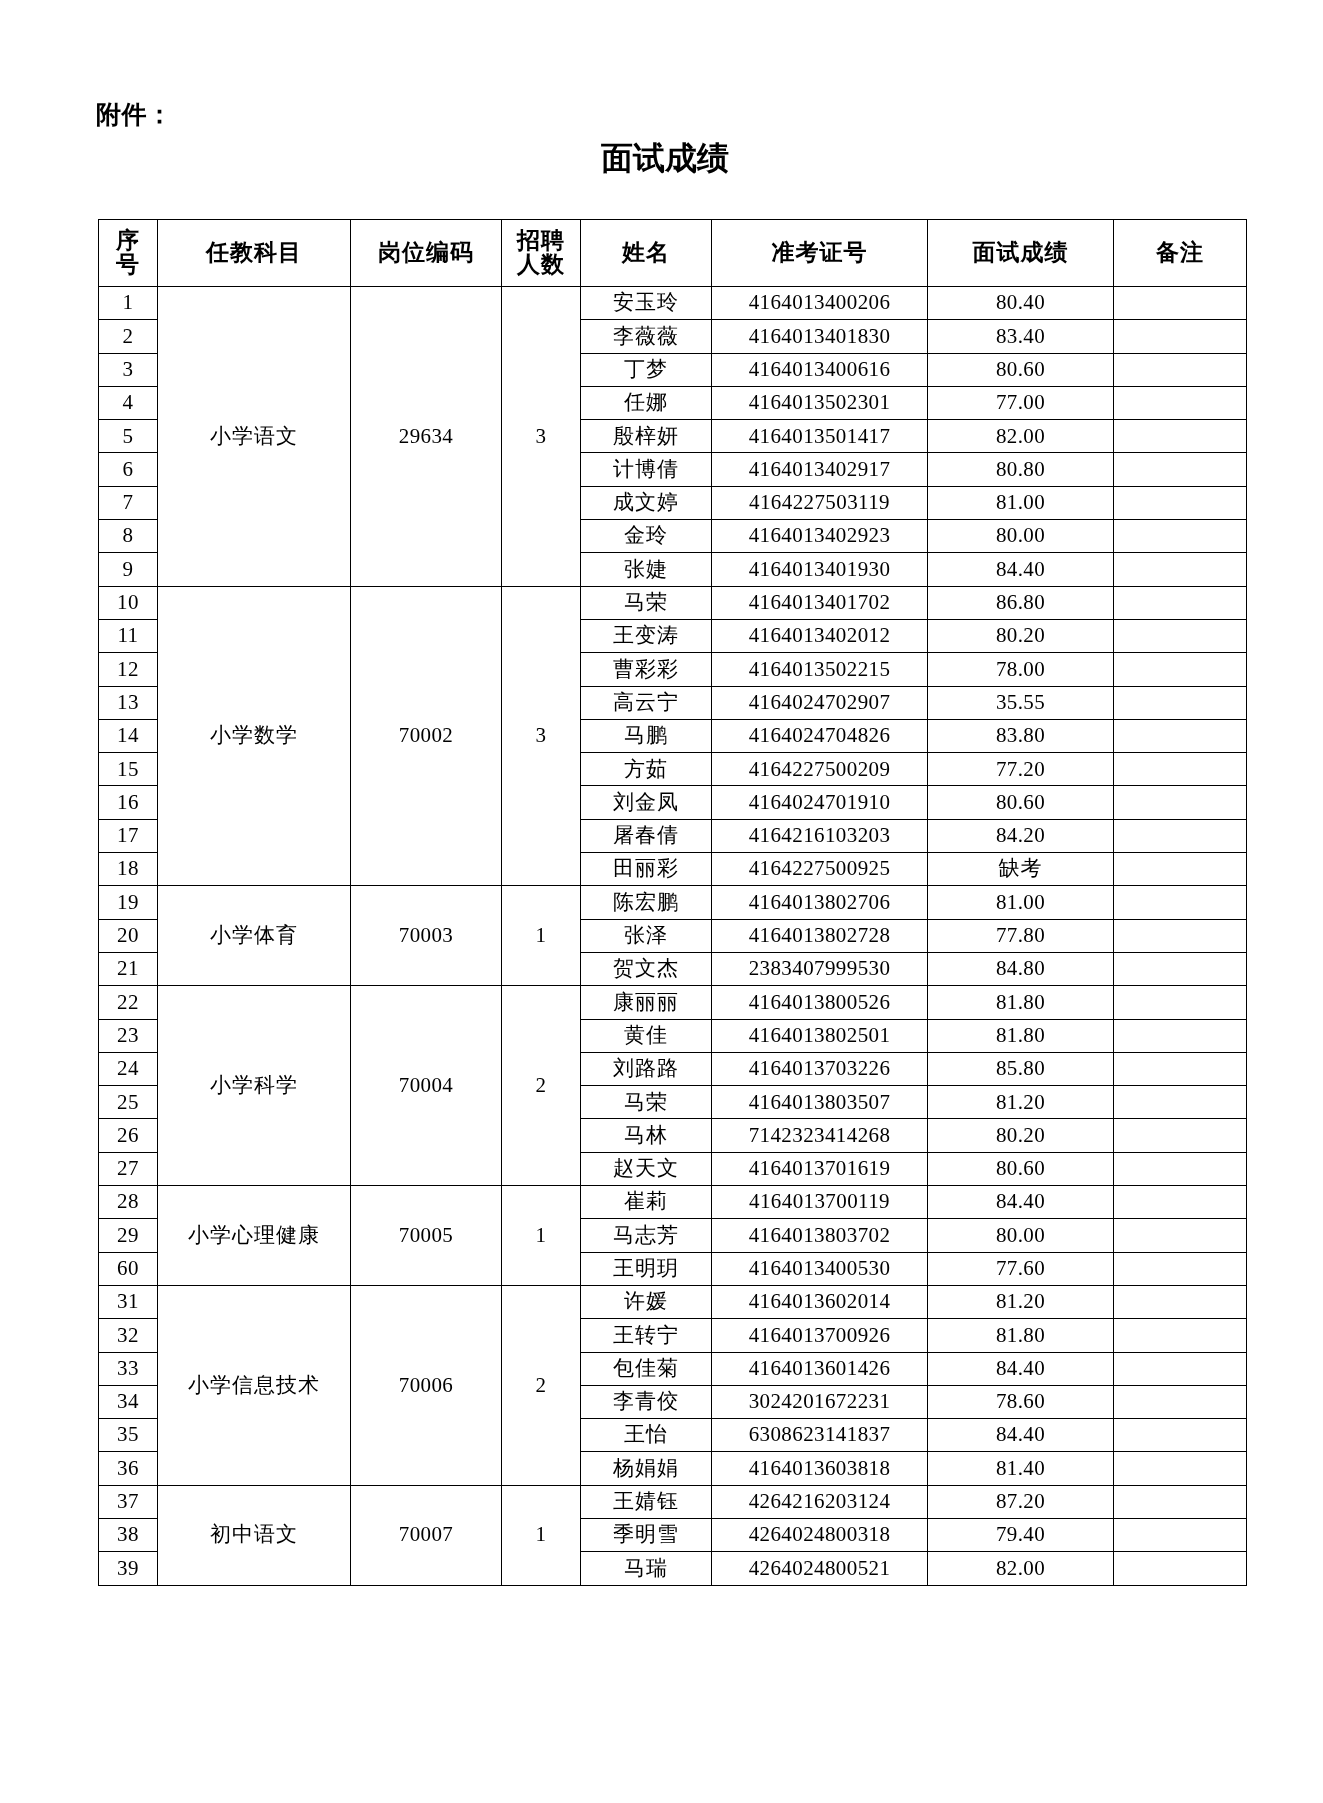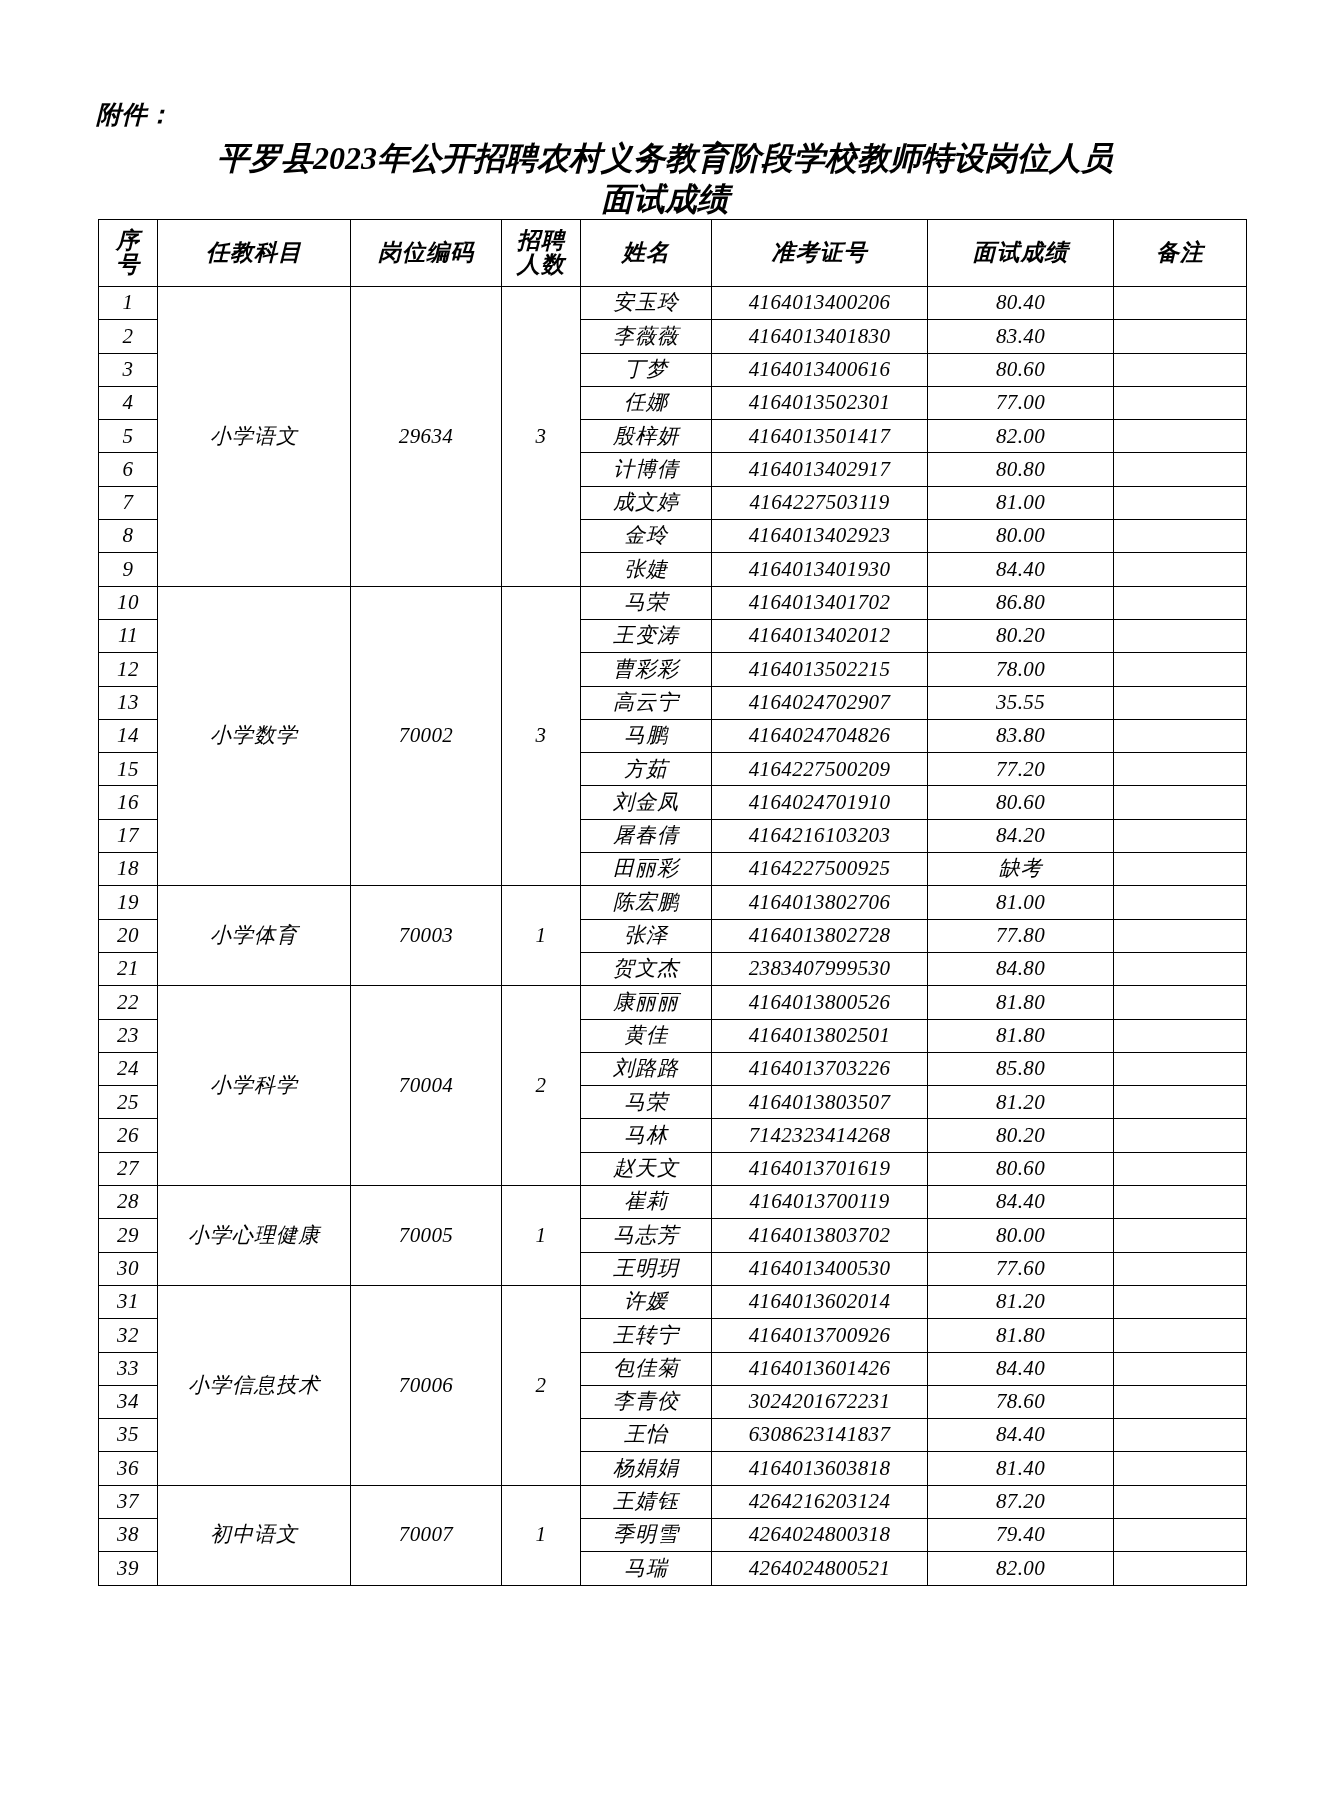--- a/index.html
+++ b/index.html
@@ -14,21 +14,20 @@
     font-family: "Liberation Serif", "DejaVu Serif", serif;
     color: #000000;
     -webkit-font-smoothing: antialiased;
   }
   .page {
     position: relative;
     width: 1323px;
     height: 1803px;
     box-sizing: border-box;
     padding: 12px;
-    font-style: italic;
   }
   .attachment-label {
     position: absolute;
     left: 96px;
     top: 98px;
     font-size: 25px;
     font-weight: 700;
     letter-spacing: 0.5px;
     font-family: "Liberation Serif", "DejaVu Serif", serif;
   }
@@ -107,21 +106,20 @@
   }
 </style>
 </head>
 <body>
 
 <div class="page">
 
   <div class="attachment-label">附件：</div>
 
   <div class="doc-title">
-    <span class="line1">平罗县2023年公开招聘农村义务教育阶段学校教师特设岗位人员</span>
     <span class="line2">面试成绩</span>
   </div>
 
   <div class="table-wrap">
     <table class="grades">
       <thead>
         <tr>
           <th class="c-seq">
             <span class="hdr-stack">序</span>
             <span class="hdr-stack">号</span>
@@ -351,21 +349,21 @@
             <td class="c-remark"></td>
           </tr>
           <tr>
             <td class="c-seq">29</td>
             <td class="c-name">马志芳</td>
             <td class="c-ticket">4164013803702</td>
             <td class="c-score">80.00</td>
             <td class="c-remark"></td>
           </tr>
           <tr>
-            <td class="c-seq">30</td>
+            <td class="c-seq">60</td>
             <td class="c-name">王明玥</td>
             <td class="c-ticket">4164013400530</td>
             <td class="c-score">77.60</td>
             <td class="c-remark"></td>
           </tr>
           <tr>
             <td class="c-seq">31</td>
             <td class="c-subject" rowspan="6">小学信息技术</td>
             <td class="c-code" rowspan="6">70006</td>
             <td class="c-count" rowspan="6">2</td>

